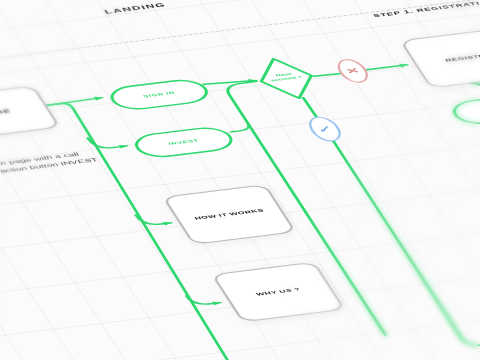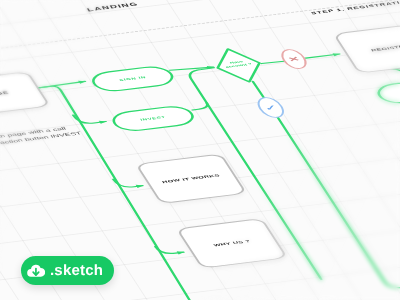--- a/index.html
+++ b/index.html
@@ -107,23 +107,13 @@
   </div>
 
   <div style="position:absolute;left:0;top:0;width:400px;height:300px;pointer-events:none;
               backdrop-filter:blur(2.2px);-webkit-backdrop-filter:blur(2.2px);
               -webkit-mask-image:linear-gradient(116deg, rgba(0,0,0,0) 62%, rgba(0,0,0,.5) 74%, rgba(0,0,0,1) 92%);
               mask-image:linear-gradient(116deg, rgba(0,0,0,0) 62%, rgba(0,0,0,.5) 74%, rgba(0,0,0,1) 92%);"></div>
   <div style="position:absolute;left:0;top:0;width:400px;height:300px;pointer-events:none;
               backdrop-filter:blur(1.5px);-webkit-backdrop-filter:blur(1.5px);
               -webkit-mask-image:linear-gradient(296deg, rgba(0,0,0,0) 74%, rgba(0,0,0,.7) 90%, rgba(0,0,0,1) 100%);
               mask-image:linear-gradient(296deg, rgba(0,0,0,0) 74%, rgba(0,0,0,.7) 90%, rgba(0,0,0,1) 100%);"></div>
-  <div class="sketch" style="left:21px;top:256px;height:29px;padding:0 11px 0 6px;">
-    <span style="display:inline-flex;width:18px;height:18px;margin-right:5px;">
-      <svg viewBox="0 0 24 24" width="18" height="18">
-        <path d="M5.6 19.6 A5.2 5.2 0 0 1 5.3 9.2 A6.7 6.7 0 0 1 18.1 7.9 A4.9 4.9 0 0 1 18.6 19.6 Z" fill="#ffffff"></path>
-        <path d="M11.9 8.8 L11.9 16.8" stroke="#17c964" stroke-width="2.3" stroke-linecap="round"></path>
-        <path d="M8.2 13.4 L11.9 17.4 L15.6 13.4" stroke="#17c964" stroke-width="2.3" fill="none" stroke-linecap="round" stroke-linejoin="round"></path>
-      </svg>
-    </span>
-    <span style="font-size:15px;font-weight:700;letter-spacing:.2px;">.sketch</span>
-  </div>
 </div>
 
 </body></html>

